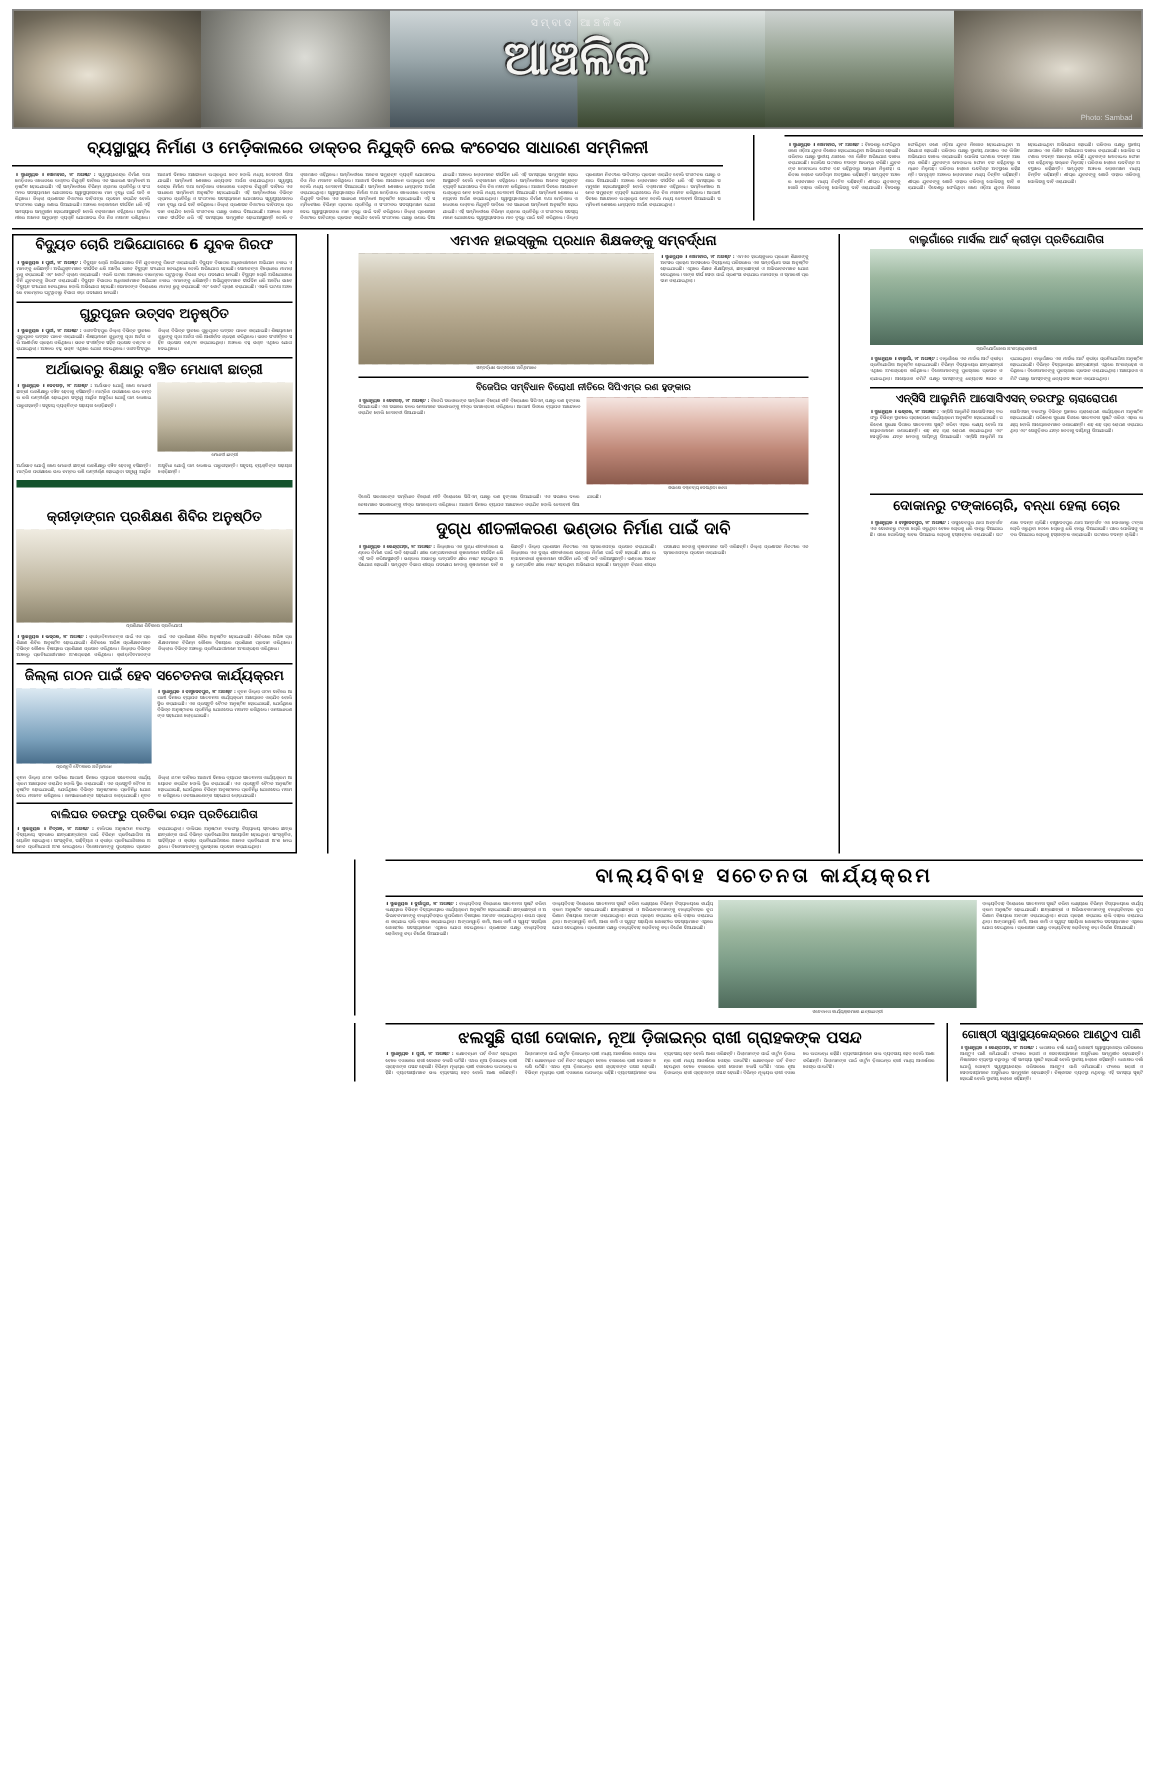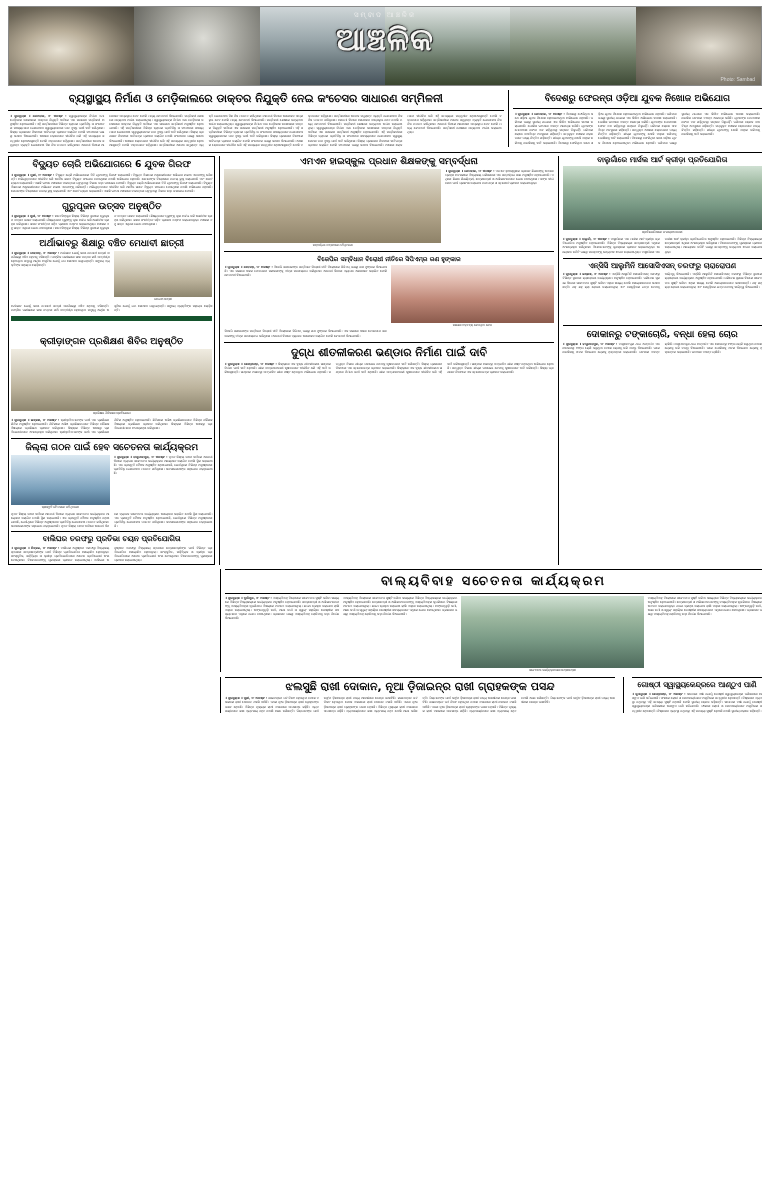--- a/index.html
+++ b/index.html
@@ -40,21 +40,21 @@
   .sun-logo{width:30px;height:12px;background:
       radial-gradient(circle at 50% 100%,#555 0%,#555 28%,transparent 29%);
       position:relative;}
   .sun-logo::after{content:"";position:absolute;left:2px;top:1px;width:26px;height:10px;
       background:repeating-conic-gradient(from 200deg at 50% 100%,#666 0 4deg,transparent 4deg 9deg);}
   .db-word{font-family:"DejaVu Sans",sans-serif;font-size:6.5px;font-weight:bold;color:#333;}
   .db-letter{font-family:"DejaVu Sans",sans-serif;font-size:10px;color:#222;}
   .db-right{font-family:"DejaVu Sans",sans-serif;font-size:9px;color:#111;letter-spacing:.4px;}
 
   
-  .body-grid{margin:2px 8px 0 8px;display:flex;gap:0;}
+  .body-grid{margin:2px 8px 0 8px;display:flex;gap:16px;}
   .colwrap{box-sizing:border-box;}
   .vrule{width:1px;background:#000;margin:0 4px;flex:0 0 1px;}
 
   
   .tx{font-size:3.1px;line-height:4.1px;color:#1a1a1a;text-align:justify;
       font-family:"DejaVu Sans",sans-serif;word-break:break-all;hyphens:auto;}
   .lead{font-weight:bold;}
   .cols2{column-count:2;column-gap:5px;}
   .cols3{column-count:3;column-gap:5px;}
   .cols4{column-count:4;column-gap:5px;}
@@ -124,21 +124,20 @@
           <span>ସ୍ୱାସ୍ଥ୍ୟକେନ୍ଦ୍ର ନିର୍ମାଣ ତଥା ମେଡ଼ିକାଲ କଲେଜରେ ଡାକ୍ତର ନିଯୁକ୍ତି ଦାବିରେ ଏକ ସାଧାରଣ ସମ୍ମିଳନୀ ଅନୁଷ୍ଠିତ ହୋଇଯାଇଛି। ଏହି ସମ୍ମିଳନୀରେ ବିଭିନ୍ନ ଗ୍ରାମର ପ୍ରତିନିଧି ଓ ସଂଗଠନର ସଦସ୍ୟମାନେ ଯୋଗଦେଇ ସ୍ୱାସ୍ଥ୍ୟସେବାର ମାନ ବୃଦ୍ଧି ପାଇଁ ଦାବି କରିଥିଲେ। ଜିଲ୍ଲା ପ୍ରଶାସନ ନିକଟରେ ଦାବିପତ୍ର ପ୍ରଦାନ କରାଯିବ ବୋଲି ସଂଗଠନର ପକ୍ଷରୁ ଜଣାଇ ଦିଆଯାଇଛି। ଅଞ୍ଚଳର ଲୋକମାନେ ଦୀର୍ଘଦିନ ଧରି ଏହି ସମସ୍ୟାର ସମ୍ମୁଖୀନ ହୋଇଆସୁଛନ୍ତି ବୋଲି ବକ୍ତାମାନେ କହିଥିଲେ। ସମ୍ମିଳନୀରେ ଅନେକ ସମ୍ଭ୍ରାନ୍ତ ବ୍ୟକ୍ତି ଯୋଗଦେଇ ନିଜ ନିଜ ମତାମତ ରଖିଥିଲେ। ଆଗାମୀ ଦିନରେ ଆନ୍ଦୋଳନ ଉଗ୍ରରୂପ ନେବ ବୋଲି ମଧ୍ୟ ଚେତାବନୀ ଦିଆଯାଇଛି। ସମ୍ମିଳନୀ ଶେଷରେ ଧନ୍ୟବାଦ ଅର୍ପଣ କରାଯାଇଥିଲା।</span>
           <span>ସ୍ୱାସ୍ଥ୍ୟକେନ୍ଦ୍ର ନିର୍ମାଣ ତଥା ମେଡ଼ିକାଲ କଲେଜରେ ଡାକ୍ତର ନିଯୁକ୍ତି ଦାବିରେ ଏକ ସାଧାରଣ ସମ୍ମିଳନୀ ଅନୁଷ୍ଠିତ ହୋଇଯାଇଛି। ଏହି ସମ୍ମିଳନୀରେ ବିଭିନ୍ନ ଗ୍ରାମର ପ୍ରତିନିଧି ଓ ସଂଗଠନର ସଦସ୍ୟମାନେ ଯୋଗଦେଇ ସ୍ୱାସ୍ଥ୍ୟସେବାର ମାନ ବୃଦ୍ଧି ପାଇଁ ଦାବି କରିଥିଲେ। ଜିଲ୍ଲା ପ୍ରଶାସନ ନିକଟରେ ଦାବିପତ୍ର ପ୍ରଦାନ କରାଯିବ ବୋଲି ସଂଗଠନର ପକ୍ଷରୁ ଜଣାଇ ଦିଆଯାଇଛି। ଅଞ୍ଚଳର ଲୋକମାନେ ଦୀର୍ଘଦିନ ଧରି ଏହି ସମସ୍ୟାର ସମ୍ମୁଖୀନ ହୋଇଆସୁଛନ୍ତି ବୋଲି ବକ୍ତାମାନେ କହିଥିଲେ। ସମ୍ମିଳନୀରେ ଅନେକ ସମ୍ଭ୍ରାନ୍ତ ବ୍ୟକ୍ତି ଯୋଗଦେଇ ନିଜ ନିଜ ମତାମତ ରଖିଥିଲେ। ଆଗାମୀ ଦିନରେ ଆନ୍ଦୋଳନ ଉଗ୍ରରୂପ ନେବ ବୋଲି ମଧ୍ୟ ଚେତାବନୀ ଦିଆଯାଇଛି। ସମ୍ମିଳନୀ ଶେଷରେ ଧନ୍ୟବାଦ ଅର୍ପଣ କରାଯାଇଥିଲା।</span>
           <span>ସ୍ୱାସ୍ଥ୍ୟକେନ୍ଦ୍ର ନିର୍ମାଣ ତଥା ମେଡ଼ିକାଲ କଲେଜରେ ଡାକ୍ତର ନିଯୁକ୍ତି ଦାବିରେ ଏକ ସାଧାରଣ ସମ୍ମିଳନୀ ଅନୁଷ୍ଠିତ ହୋଇଯାଇଛି। ଏହି ସମ୍ମିଳନୀରେ ବିଭିନ୍ନ ଗ୍ରାମର ପ୍ରତିନିଧି ଓ ସଂଗଠନର ସଦସ୍ୟମାନେ ଯୋଗଦେଇ ସ୍ୱାସ୍ଥ୍ୟସେବାର ମାନ ବୃଦ୍ଧି ପାଇଁ ଦାବି କରିଥିଲେ। ଜିଲ୍ଲା ପ୍ରଶାସନ ନିକଟରେ ଦାବିପତ୍ର ପ୍ରଦାନ କରାଯିବ ବୋଲି ସଂଗଠନର ପକ୍ଷରୁ ଜଣାଇ ଦିଆଯାଇଛି। ଅଞ୍ଚଳର ଲୋକମାନେ ଦୀର୍ଘଦିନ ଧରି ଏହି ସମସ୍ୟାର ସମ୍ମୁଖୀନ ହୋଇଆସୁଛନ୍ତି ବୋଲି ବକ୍ତାମାନେ କହିଥିଲେ। ସମ୍ମିଳନୀରେ ଅନେକ ସମ୍ଭ୍ରାନ୍ତ ବ୍ୟକ୍ତି ଯୋଗଦେଇ ନିଜ ନିଜ ମତାମତ ରଖିଥିଲେ। ଆଗାମୀ ଦିନରେ ଆନ୍ଦୋଳନ ଉଗ୍ରରୂପ ନେବ ବୋଲି ମଧ୍ୟ ଚେତାବନୀ ଦିଆଯାଇଛି। ସମ୍ମିଳନୀ ଶେଷରେ ଧନ୍ୟବାଦ ଅର୍ପଣ କରାଯାଇଥିଲା।</span>
         </div>
       </div>
     </div>
 
     <div class="vrule"></div>
 
     <div class="colwrap" style="width:250px;">
-      <div class="hl hl-s" style="padding:3px 2px 4px 2px;">ବିଦେଶରୁ ଫେରନ୍ତା ଓଡ଼ିଆ ଯୁବକ ନିଖୋଜ ଅଭିଯୋଗ</div>
       <div class="cols3 pad2" style="border-top:1px solid #000;padding-top:3px;">
         <div class="tx"><span class="lead">॥ ସୁଧାନ୍ୟୁକ ॥ ସୋମବାର, ୨୮ ଅଗଷ୍ଟ :</span>
           <span>ବିଦେଶରୁ ଫେରିଥିବା ଜଣେ ଓଡ଼ିଆ ଯୁବକ ନିଖୋଜ ହୋଇଯାଇଥିବା ଅଭିଯୋଗ ହୋଇଛି। ପରିବାର ପକ୍ଷରୁ ସ୍ଥାନୀୟ ଥାନାରେ ଏକ ଲିଖିତ ଅଭିଯୋଗ ଦାଖଲ କରାଯାଇଛି। ପୋଲିସ ଘଟଣାର ତଦନ୍ତ ଆରମ୍ଭ କରିଛି। ଯୁବକଙ୍କ ମୋବାଇଲ ଫୋନ ବନ୍ଦ ରହିଥିବାରୁ ସନ୍ଧାନ ମିଳୁନାହିଁ। ପରିବାର ଲୋକେ ଉଦବିଗ୍ନ ଅବସ୍ଥାରେ ରହିଛନ୍ତି। ସମ୍ପୃକ୍ତ ଅଞ୍ଚଳର ଲୋକମାନେ ମଧ୍ୟ ଚିନ୍ତିତ ରହିଛନ୍ତି। ଶୀଘ୍ର ଯୁବକଙ୍କୁ ଖୋଜି ବାହାର କରିବାକୁ ପୋଲିସକୁ ଦାବି କରାଯାଇଛି।</span>
           <span>ବିଦେଶରୁ ଫେରିଥିବା ଜଣେ ଓଡ଼ିଆ ଯୁବକ ନିଖୋଜ ହୋଇଯାଇଥିବା ଅଭିଯୋଗ ହୋଇଛି। ପରିବାର ପକ୍ଷରୁ ସ୍ଥାନୀୟ ଥାନାରେ ଏକ ଲିଖିତ ଅଭିଯୋଗ ଦାଖଲ କରାଯାଇଛି। ପୋଲିସ ଘଟଣାର ତଦନ୍ତ ଆରମ୍ଭ କରିଛି। ଯୁବକଙ୍କ ମୋବାଇଲ ଫୋନ ବନ୍ଦ ରହିଥିବାରୁ ସନ୍ଧାନ ମିଳୁନାହିଁ। ପରିବାର ଲୋକେ ଉଦବିଗ୍ନ ଅବସ୍ଥାରେ ରହିଛନ୍ତି। ସମ୍ପୃକ୍ତ ଅଞ୍ଚଳର ଲୋକମାନେ ମଧ୍ୟ ଚିନ୍ତିତ ରହିଛନ୍ତି। ଶୀଘ୍ର ଯୁବକଙ୍କୁ ଖୋଜି ବାହାର କରିବାକୁ ପୋଲିସକୁ ଦାବି କରାଯାଇଛି।</span>
           <span>ବିଦେଶରୁ ଫେରିଥିବା ଜଣେ ଓଡ଼ିଆ ଯୁବକ ନିଖୋଜ ହୋଇଯାଇଥିବା ଅଭିଯୋଗ ହୋଇଛି। ପରିବାର ପକ୍ଷରୁ ସ୍ଥାନୀୟ ଥାନାରେ ଏକ ଲିଖିତ ଅଭିଯୋଗ ଦାଖଲ କରାଯାଇଛି। ପୋଲିସ ଘଟଣାର ତଦନ୍ତ ଆରମ୍ଭ କରିଛି। ଯୁବକଙ୍କ ମୋବାଇଲ ଫୋନ ବନ୍ଦ ରହିଥିବାରୁ ସନ୍ଧାନ ମିଳୁନାହିଁ। ପରିବାର ଲୋକେ ଉଦବିଗ୍ନ ଅବସ୍ଥାରେ ରହିଛନ୍ତି। ସମ୍ପୃକ୍ତ ଅଞ୍ଚଳର ଲୋକମାନେ ମଧ୍ୟ ଚିନ୍ତିତ ରହିଛନ୍ତି। ଶୀଘ୍ର ଯୁବକଙ୍କୁ ଖୋଜି ବାହାର କରିବାକୁ ପୋଲିସକୁ ଦାବି କରାଯାଇଛି।</span>
         </div>
       </div>
     </div>
   </div>
 

